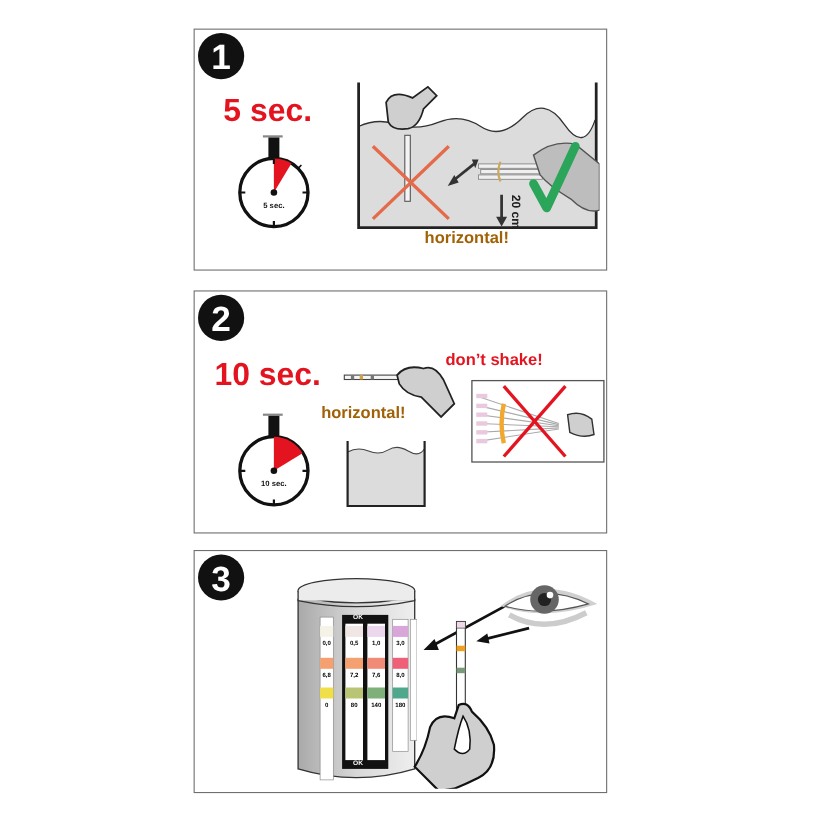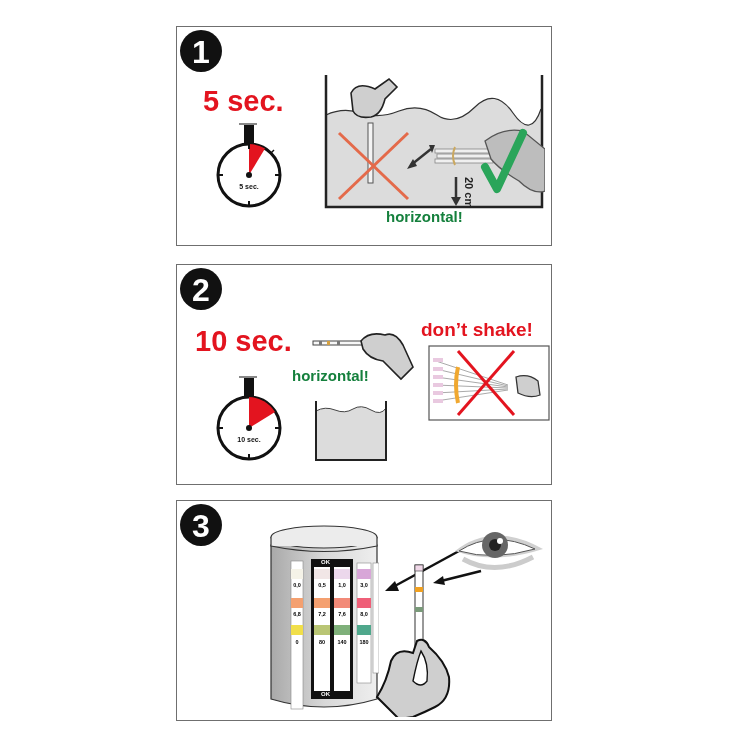--- a/index.html
+++ b/index.html
@@ -4,21 +4,21 @@
 <style>
   html, body { margin:0; padding:0; background:#ffffff; }
   body { width:750px; height:750px; position:relative; overflow:hidden; font-family:"Liberation Sans", sans-serif; }
   .panel { position:absolute; left:176px; width:376px; border:1.5px solid #6f6f6f; background:#fff; box-sizing:border-box; }
   #p1 { top:26px; height:220px; }
   #p2 { top:264px; height:221px; }
   #p3 { top:500px; height:221px; }
   .abs { position:absolute; }
   .step-num { position:absolute; left:2px; top:2px; width:44px; height:44px; }
   .red-txt { color:#e3141f; font-weight:bold; white-space:nowrap; }
-  .dark-txt { color:#15803d; font-weight:bold; white-space:nowrap; }
+  .dark-txt { color:#a16207; font-weight:bold; white-space:nowrap; }
   svg { display:block; }
   .tiny { font-family:"Liberation Sans", sans-serif; }
 </style>
 </head>
 <body>
 
 <div class="panel" id="p1">
   <svg class="step-num" viewBox="0 0 44 44">
     <circle cx="22" cy="22" r="21" fill="#111"></circle>
     <text x="22" y="34" text-anchor="middle" font-size="32" font-weight="bold" fill="#fff" font-family="Liberation Sans, sans-serif">1</text>
@@ -108,21 +108,21 @@
   </svg>
 
   <div class="abs dark-txt" style="left:115px;top:102px;font-size:15px;">horizontal!</div>
 
   <svg class="abs" style="left:136px;top:136px;" width="76" height="62" viewBox="0 0 76 62">
     <path d="M3 10 Q12 5 22 9 T40 8 T58 9 T73 7 L73 58 L3 58 Z" fill="#dcdcdc"></path>
     <path d="M3 10 Q12 5 22 9 T40 8 T58 9 T73 7" fill="none" stroke="#444" stroke-width="1"></path>
     <polyline points="3,0 3,59 73,59 73,0" fill="none" stroke="#222" stroke-width="2"></polyline>
   </svg>
 
-  <div class="abs red-txt" style="left:244px;top:54px;font-size:19px;">don’t shake!</div>
+  <div class="abs red-txt" style="left:228px;top:54px;font-size:15px;">don’t shake!</div>
 
   <svg class="abs" style="left:251px;top:80px;" width="122" height="76" viewBox="0 0 122 76">
     <rect x="1" y="1" width="120" height="74" fill="#fff" stroke="#555" stroke-width="1.2"></rect>
     <g stroke="#aaa" stroke-width="1">
       <line x1="8" y1="16" x2="80" y2="40"></line>
       <line x1="8" y1="24" x2="80" y2="41"></line>
       <line x1="8" y1="32" x2="80" y2="42"></line>
       <line x1="8" y1="40" x2="80" y2="43"></line>
       <line x1="8" y1="48" x2="80" y2="44"></line>
       <line x1="8" y1="56" x2="80" y2="45"></line>

